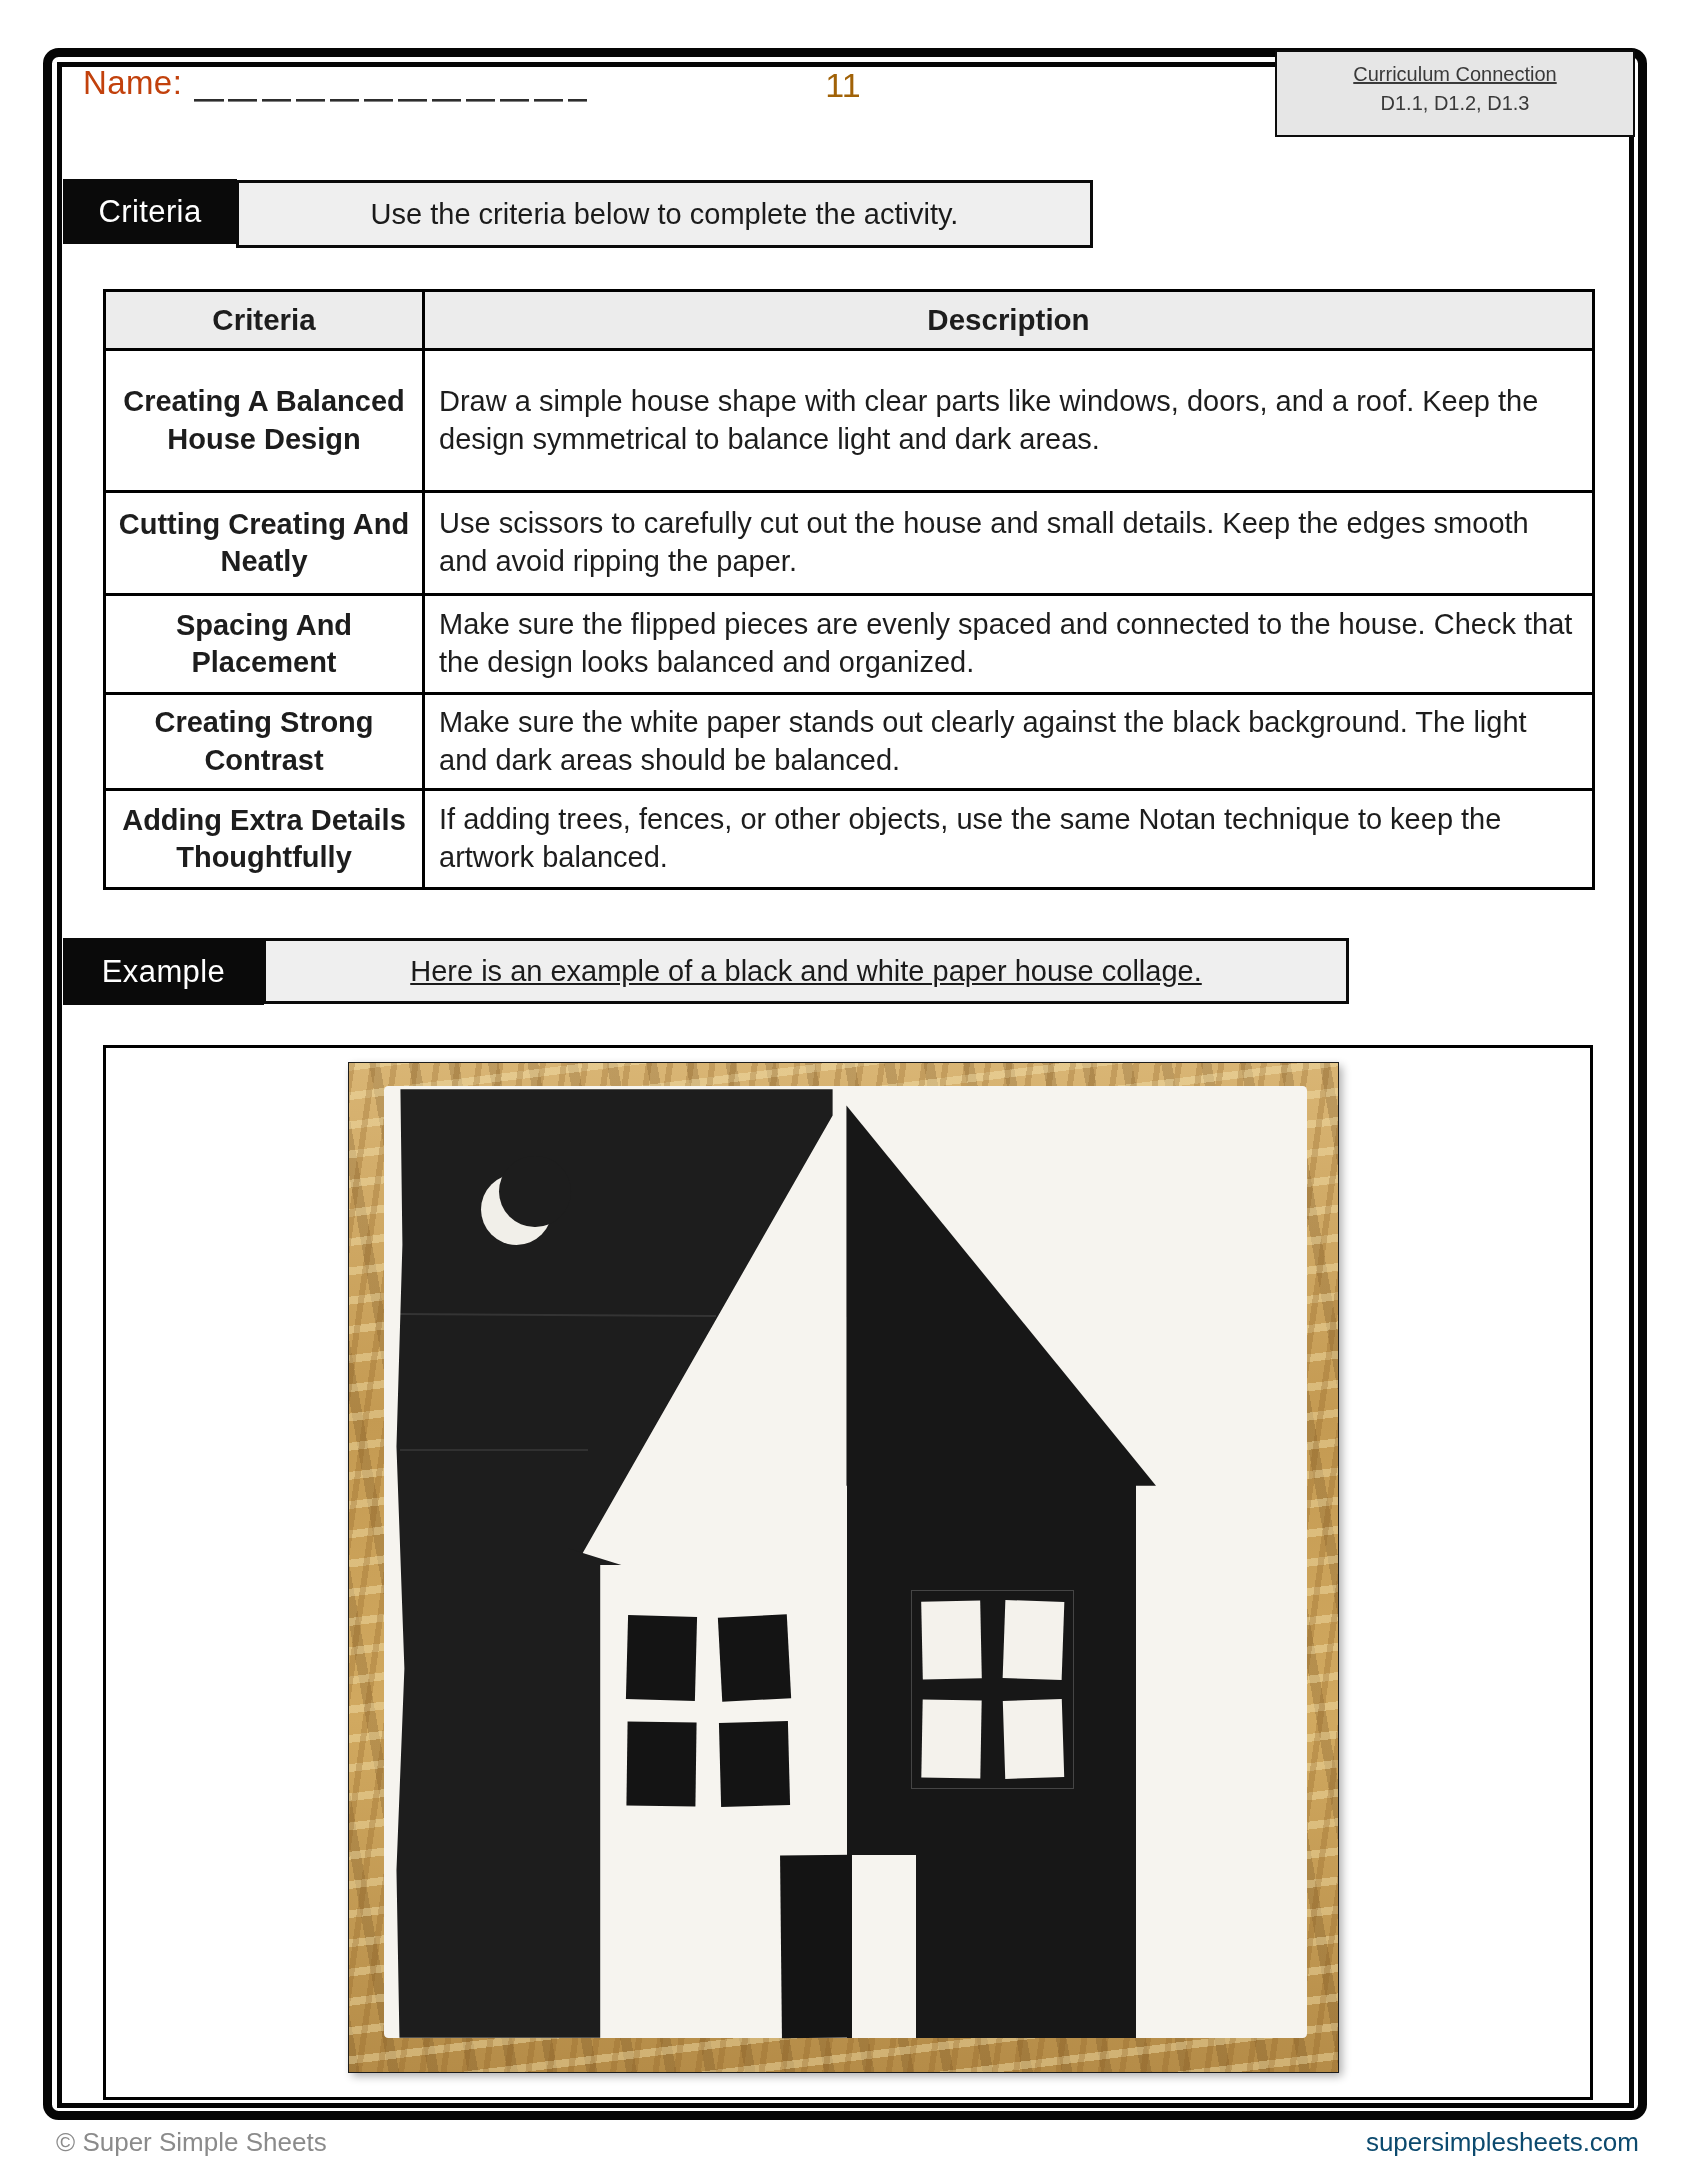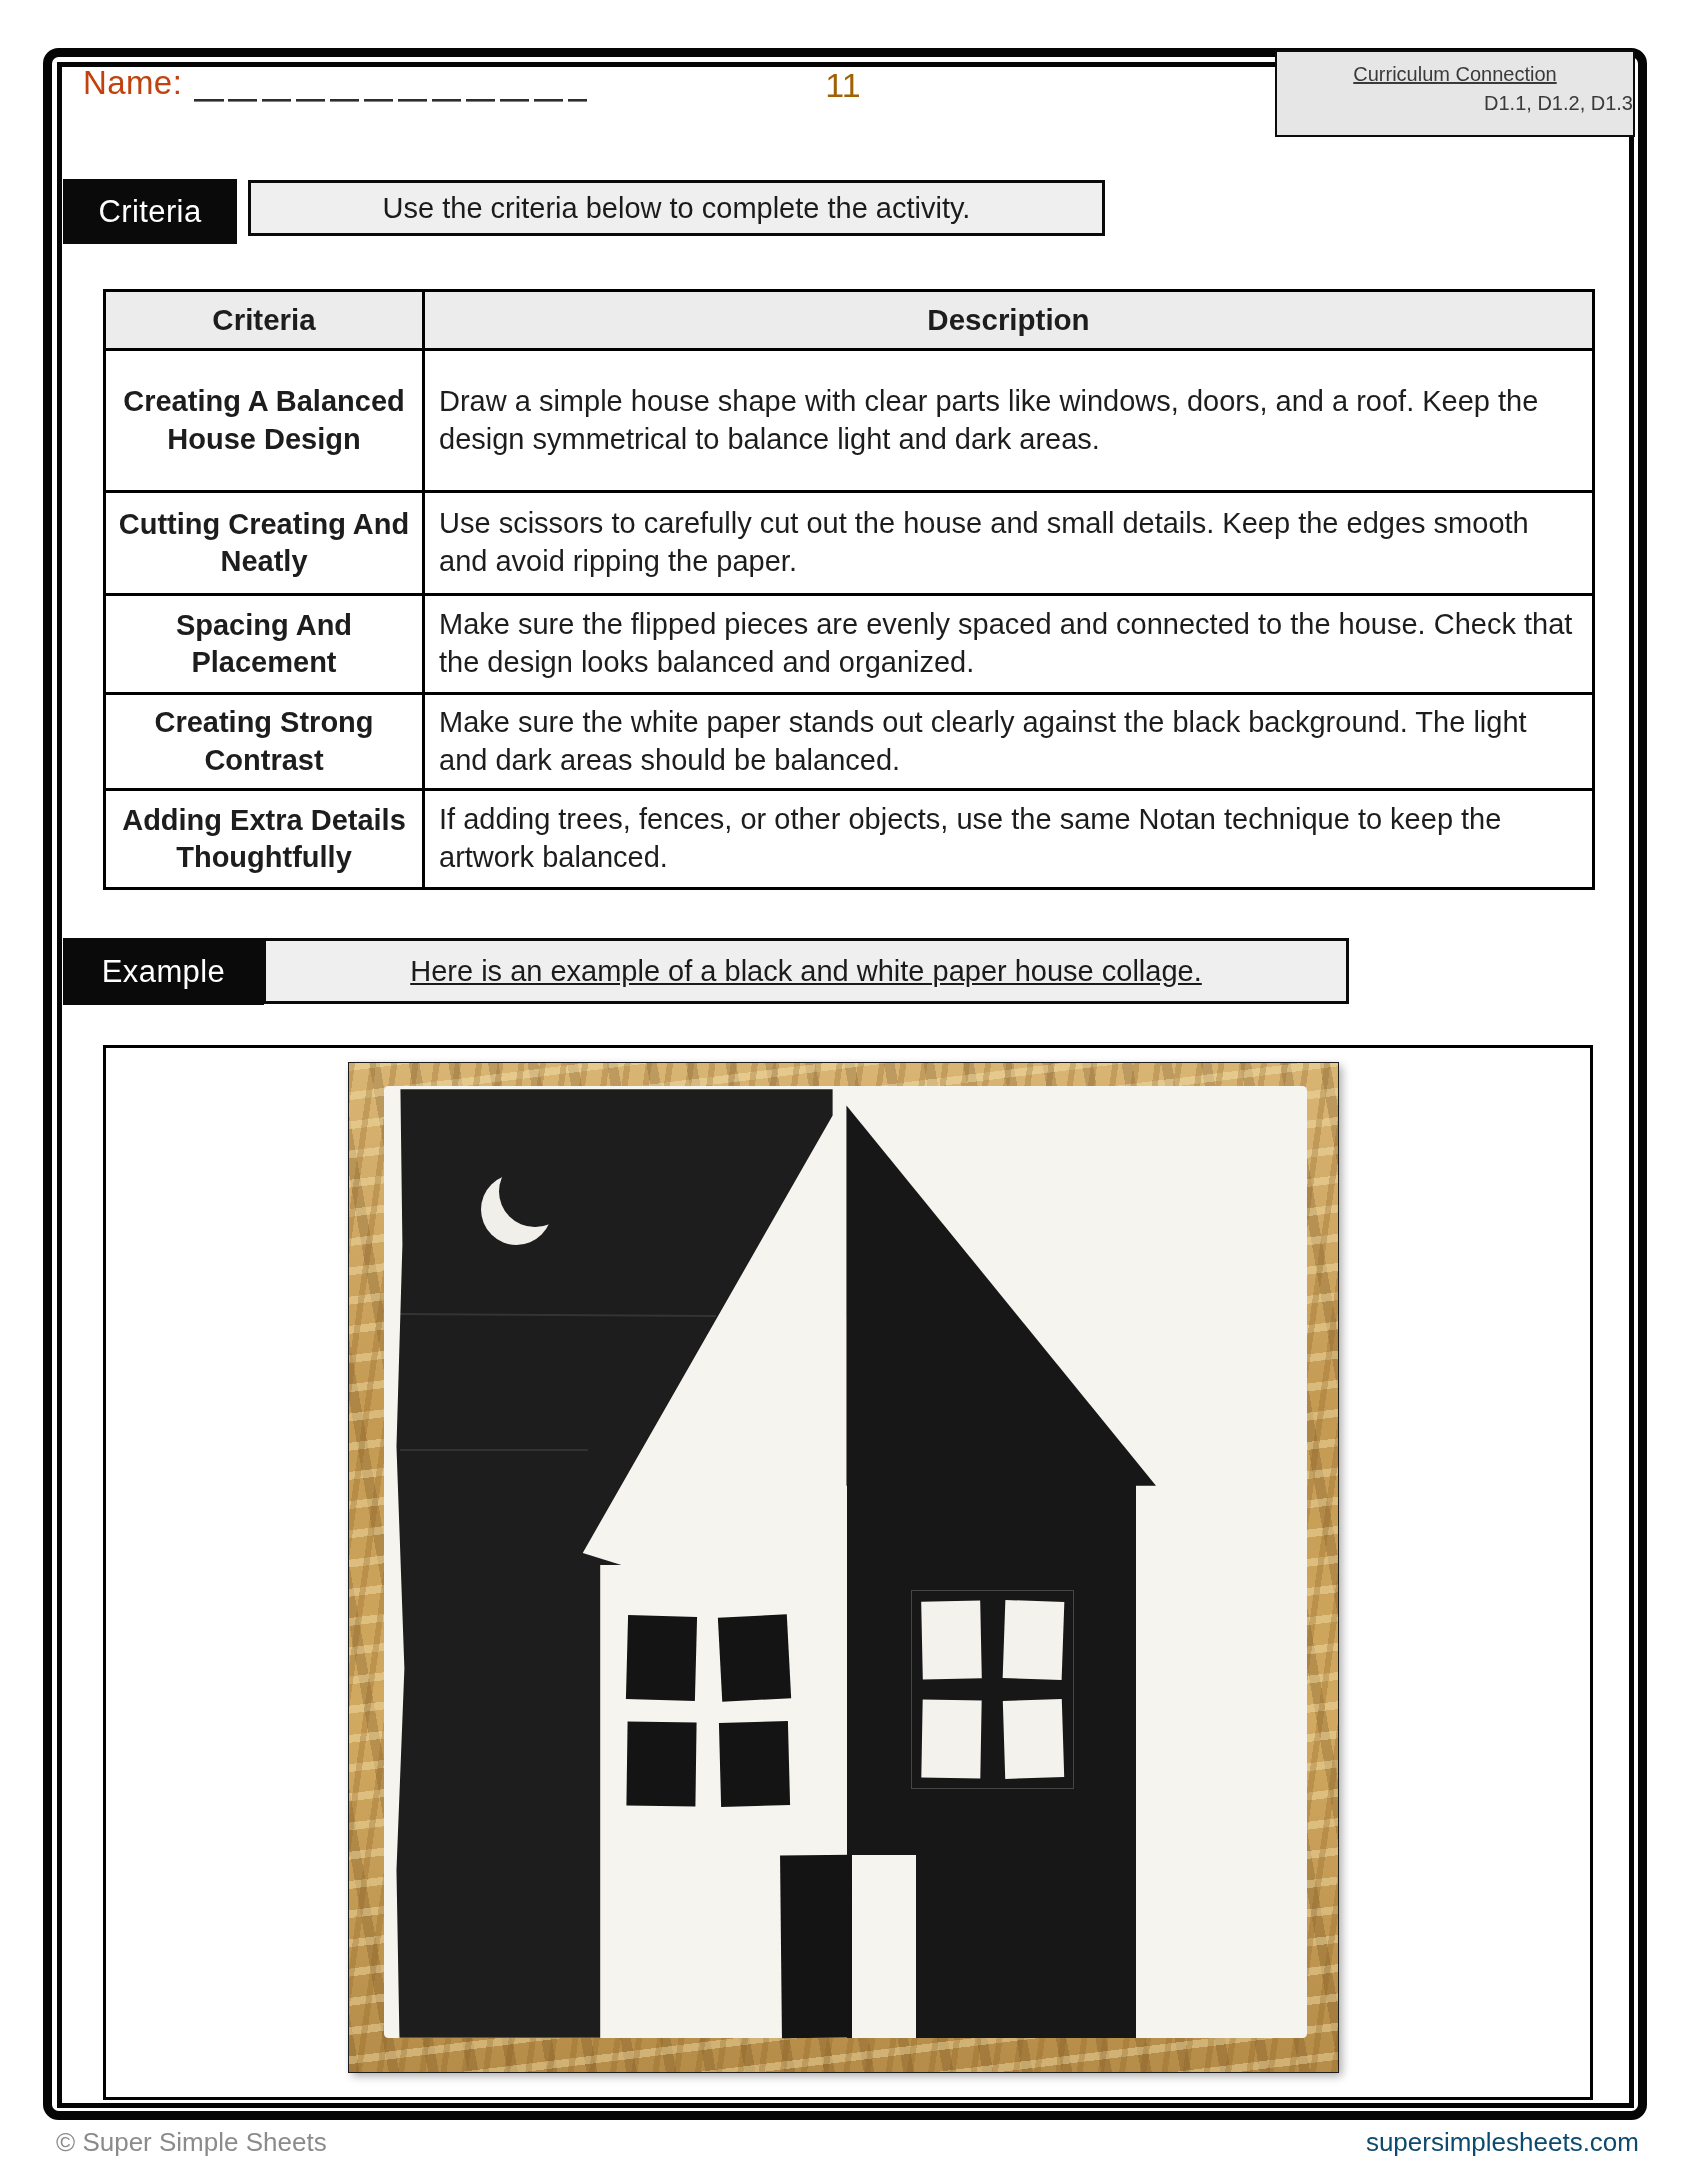--- a/index.html
+++ b/index.html
@@ -17,29 +17,29 @@
   
   .name-row { position:absolute; left:83px; top:64px; display:flex; align-items:flex-end; }
   .name-label { font-size:33px; color:#c2410c; letter-spacing:0.4px; }
   .name-line { width:393px; height:31px; margin-left:12px;
     background:repeating-linear-gradient(90deg,#2d2d2d 0 29.5px,transparent 29.5px 34px) bottom/100% 2.6px no-repeat; }
   .page-number { position:absolute; left:795px; top:66px; width:96px; text-align:center;
     font-size:34px; color:#a16207; }
   .curriculum-box { position:absolute; left:1275px; top:50px; width:360px; height:87px;
     background:#e6e6e6; border:2.6px solid #0c0c0c; text-align:center; color:#3a3a3a; padding-top:11.3px; }
   .curriculum-title { font-size:20px; text-decoration:underline; }
-  .curriculum-codes { font-size:20px; margin-top:6px;text-align:right; }
+  .curriculum-codes { font-size:20px; margin-top:6px; }
 
   
   .banner-label { position:absolute; background:#0a0a0a; color:#ffffff;
     display:flex; align-items:center; justify-content:center; font-size:31px; letter-spacing:0.4px; }
   .banner-instruction { position:absolute; background:#efefef; border:3.5px solid #0a0a0a;
     display:flex; align-items:center; justify-content:center; font-size:29px; color:#1b1b1b; }
   .criteria-label { left:63px; top:179px; width:174px; height:65px; }
-  .criteria-instruction { left:248px; top:180px; width:857px; height:56px; }
+  .criteria-instruction { left:236px; top:180px; width:857px; height:68px; }
   .example-label { left:63px; top:938px; width:201px; height:67px; }
   .example-instruction { left:263px; top:938px; width:1086px; height:66px;text-decoration:underline; }
 
   
   table.criteria-table { position:absolute; left:103px; top:289px; width:1492px;
     border-collapse:collapse; table-layout:fixed; }
   .criteria-table col.c1 { width:319px; }
   .criteria-table th, .criteria-table td { border:3.5px solid #000; }
   .criteria-table th { background:#ececec; font-size:29.5px; font-weight:bold; height:59px; }
   td.crit { font-weight:bold; text-align:center; font-size:29px; line-height:1.28; padding:5.2px 10.4px; }

